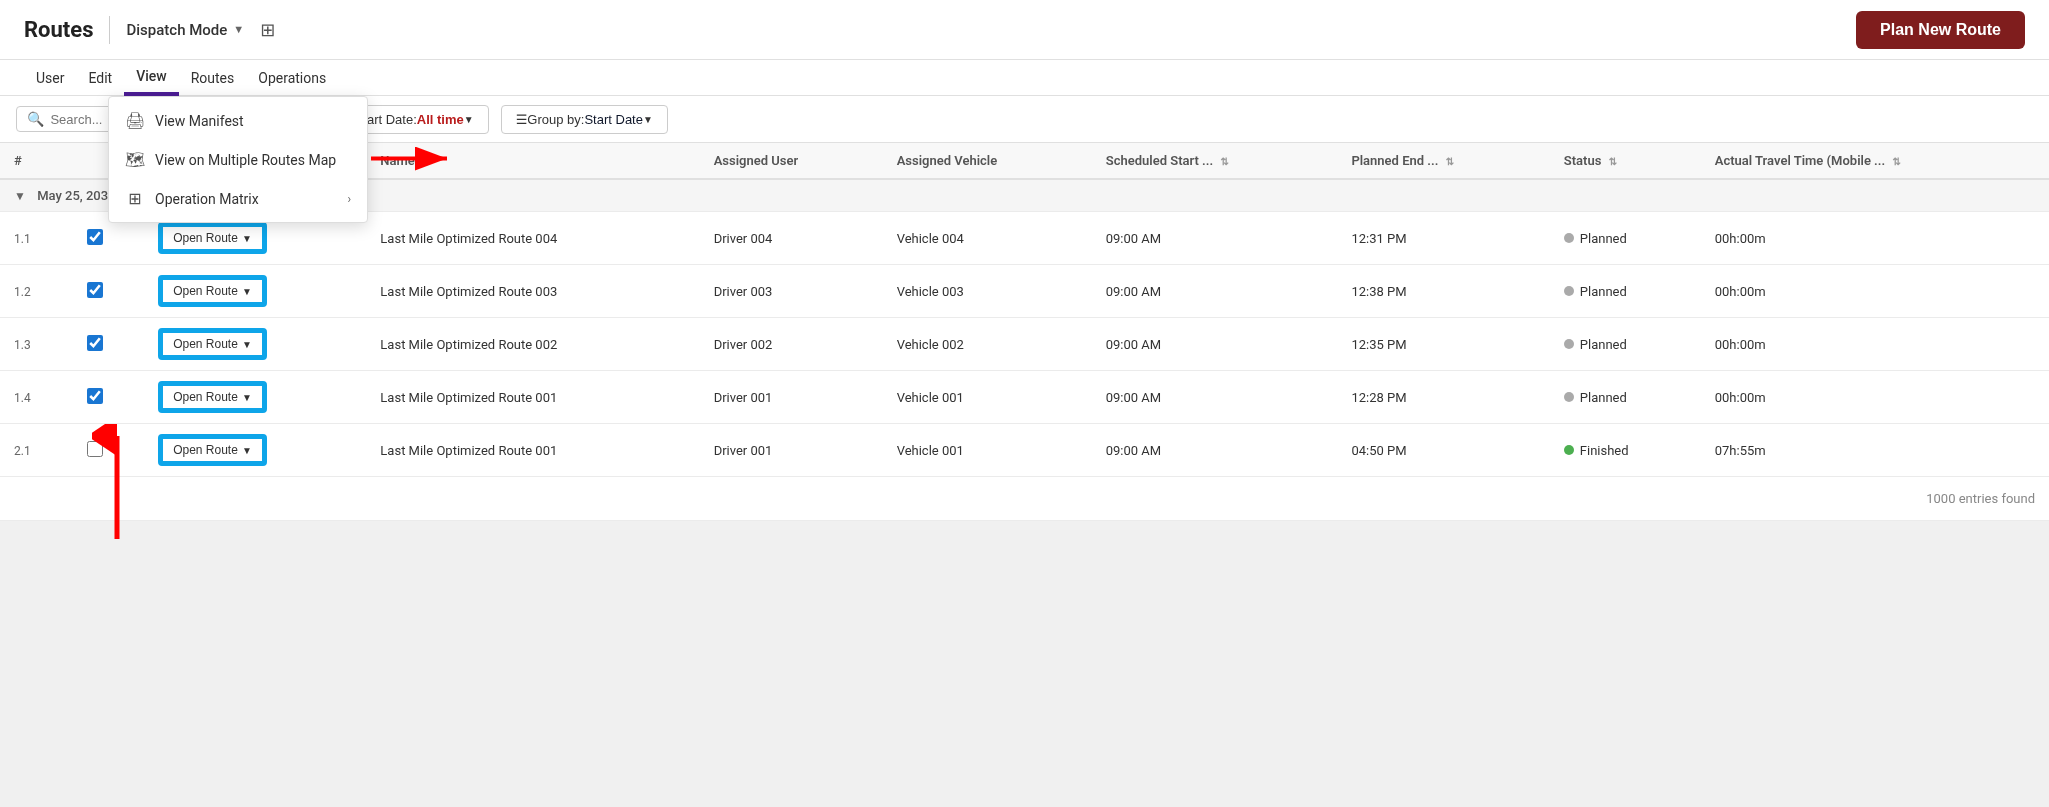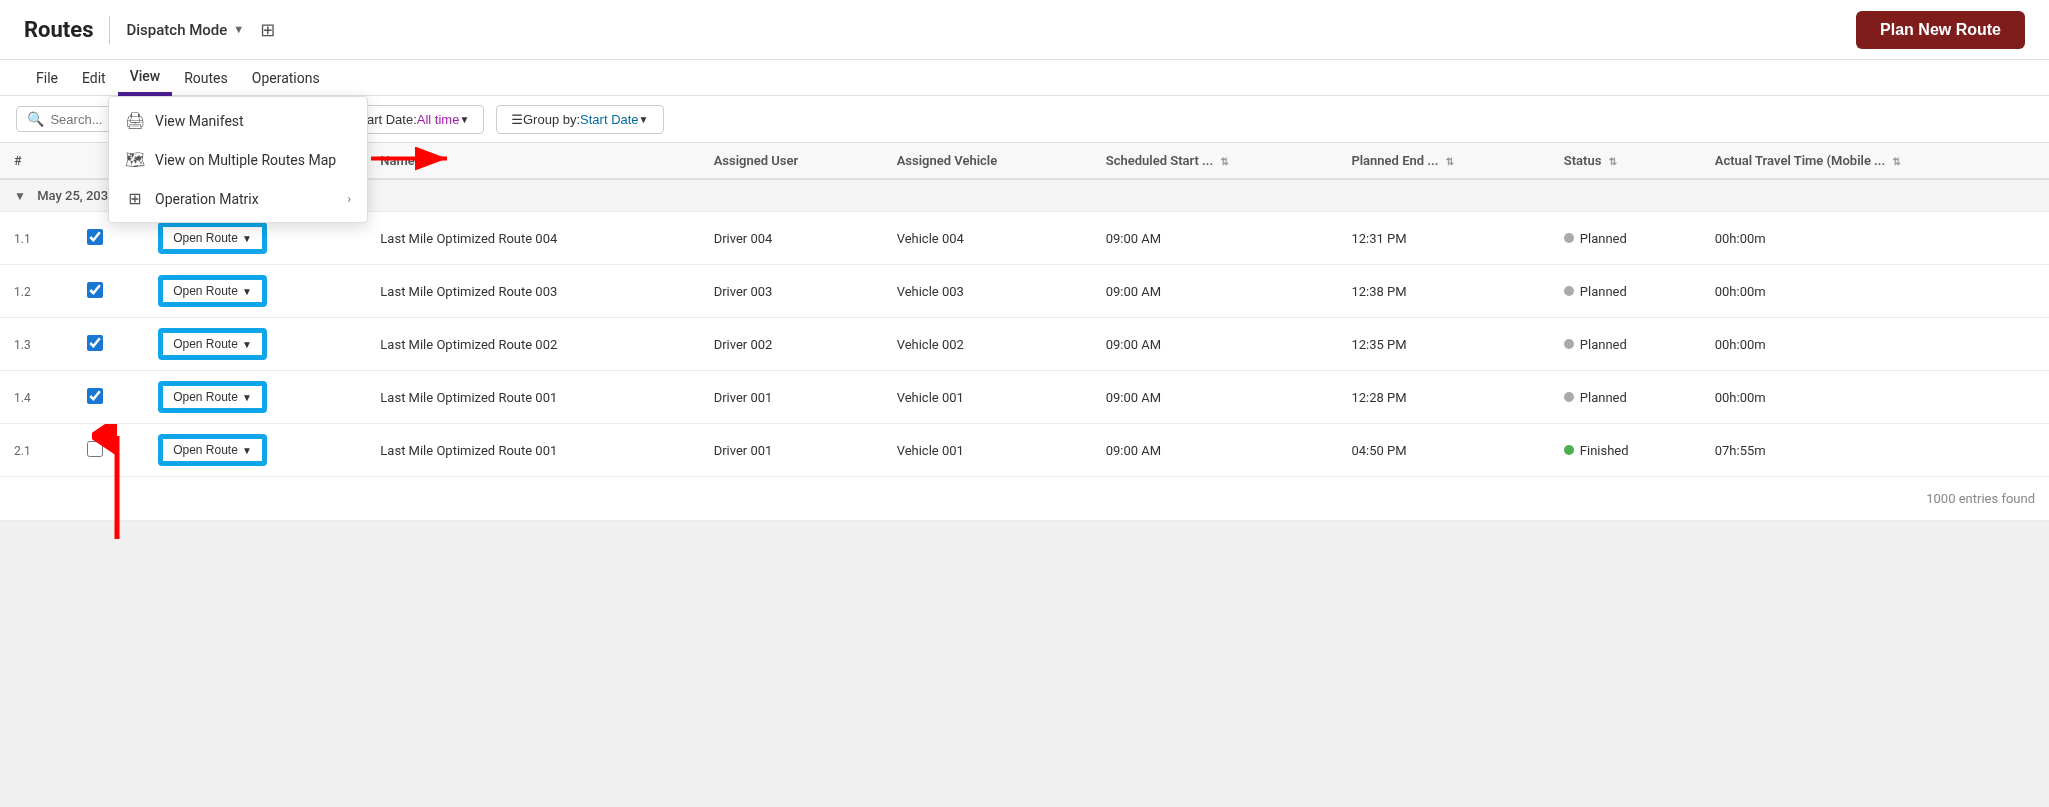--- a/index.html
+++ b/index.html
@@ -278,21 +278,21 @@
       <span>Dispatch Mode</span>
       <span class="arrow-down">▼</span>
     </div>
     <span class="grid-icon">⊞</span>
   </div>
   <button class="plan-new-route-btn">Plan New Route</button>
 </div>
 
 <div class="menu-bar">
   <div class="menu-item">
-    <span>File</span>
+    <span>User</span>
   </div>
   <div class="menu-item">
     <span>Edit</span>
   </div>
   <div class="menu-item active">
     <span>View</span>
   </div>
   <div class="menu-item">
     <span>Routes</span>
   </div>
@@ -336,27 +336,27 @@
     <input type="text" placeholder="Search..." style="">
   </div>
   <button class="toolbar-btn">
     <span class="btn-icon">≡</span>
     <span>Filters</span>
     <span style="font-size:10px;">▼</span>
   </button>
   <button class="toolbar-btn">
     <span>📅</span>
     <span>Start Date:</span>
-    <span style="color:#a21caf;font-weight:400;">All time</span>
+    <span style="color:#b91c1c;font-weight:700;">All time</span>
     <span style="font-size:10px;">▼</span>
   </button>
   <button class="toolbar-btn">
     <span>☰</span>
     <span>Group by:</span>
-    <span style="color:#0369a1;font-weight:500;">Start Date</span>
+    <span style="color:#0f172a;font-weight:500;">Start Date</span>
     <span style="font-size:10px;">▼</span>
   </button>
 </div>
 
 <div class="table-wrapper">
   <table>
     <thead>
       <tr>
         <th><span>#</span></th>
         <th></th>

